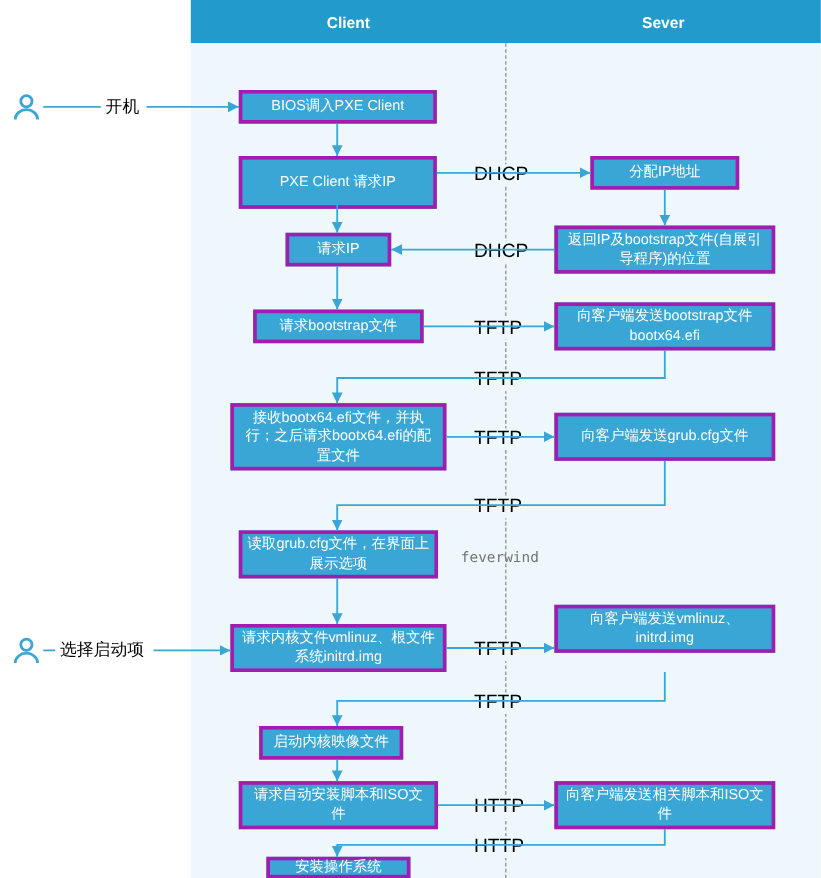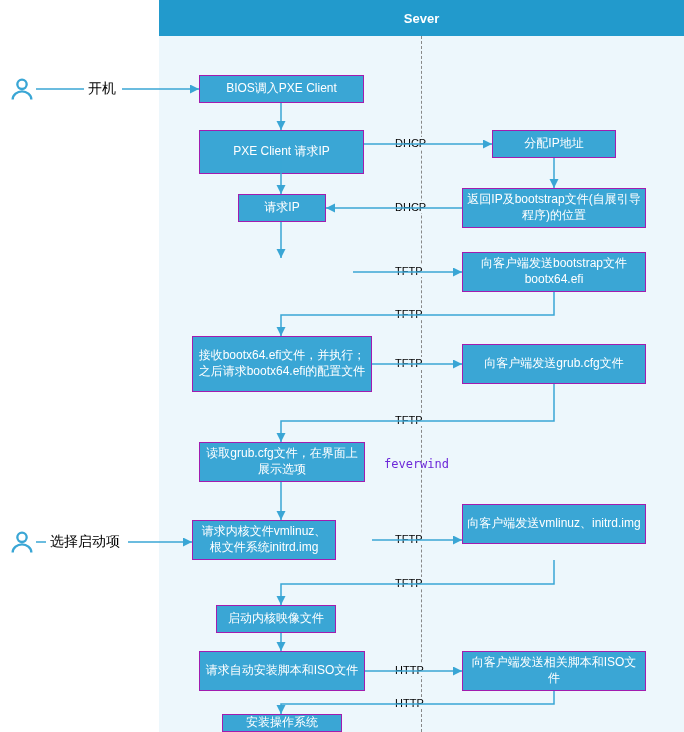--- a/index.html
+++ b/index.html
@@ -2,35 +2,36 @@
 <html><head>
 <meta charset="utf-8">
 <style>
 *{margin:0;padding:0;box-sizing:border-box}
 body{font-family:sans-serif;background:#fff;width:684px;height:732px;position:relative;overflow:hidden}
 .canvas{position:relative;width:684px;height:732px}
 .header{position:absolute;left:159px;top:0;width:525px;height:36px;background:#229acc;display:flex}
 .header-col{flex:1;display:flex;align-items:center;justify-content:center;color:#fff;font-weight:bold;font-size:13px}
 .panel{position:absolute;left:159px;top:36px;width:525px;height:696px;background:#edf7fc}
 .divider{position:absolute;left:421px;top:36px;width:0;height:696px;border-left:1px dashed #888}
-.box{position:absolute;background:#3aa6d5;color:#fff;font-size:12px;display:flex;align-items:center;justify-content:center;text-align:center;padding:4px;border:1px solid #a21caf;line-height:1.3}
+.box{position:absolute;background:#3aa6d5;color:#fff;font-size:12px;display:flex;align-items:center;justify-content:center;text-align:center;padding:4px;border:3px solid #a21caf;line-height:1.3}
 .user-icon{position:absolute;width:28px;height:28px}
 .user-icon svg{stroke:#3aa6d5;fill:none;stroke-width:2}
 .label{position:absolute;font-size:14px;color:#000}
-.proto-label{position:absolute;font-size:11px;color:#000;background:#edf7fc;padding:0 2px}
-.watermark{position:absolute;font-family:monospace;font-size:12px;color:#6d28d9}
+.proto-label{position:absolute;font-size:16px;color:#000;background:#edf7fc;padding:0 2px}
+.watermark{position:absolute;font-family:monospace;font-size:12px;color:#737373}
 svg.arrows{position:absolute;left:0;top:0;width:684px;height:732px;pointer-events:none}
 svg.arrows line,svg.arrows polyline{stroke:#3aa6d5;stroke-width:1.5;fill:none}
 svg.arrows polygon{fill:#3aa6d5}
 </style>
 </head>
 <body>
 
 <div class="canvas">
   <div class="header">
+    <div class="header-col">Client</div>
     <div class="header-col">Sever</div>
   </div>
   <div class="panel"></div>
   <div class="divider"></div>
 
   <div class="user-icon" style="left:8px;top:75px">
     <svg viewBox="0 0 24 24">
         <circle cx="12" cy="8" r="4"></circle>
         <path d="M4 21c0-4 4-7 8-7s8 3 8 7"></path>
       </svg>
@@ -41,23 +42,24 @@
     <svg viewBox="0 0 24 24">
         <circle cx="12" cy="8" r="4"></circle>
         <path d="M4 21c0-4 4-7 8-7s8 3 8 7"></path>
       </svg>
   </div>
   <div class="label" style="left:50px;top:533px">选择启动项</div>
 
   <div class="box" style="left:199px;top:75px;width:165px;height:28px">BIOS调入PXE Client</div>
   <div class="box" style="left:199px;top:130px;width:165px;height:44px">PXE Client 请求IP</div>
   <div class="box" style="left:238px;top:194px;width:88px;height:28px">请求IP</div>
+  <div class="box" style="left:211px;top:258px;width:142px;height:28px">请求bootstrap文件</div>
   <div class="box" style="left:192px;top:336px;width:180px;height:56px">接收bootx64.efi文件，并执行；之后请求bootx64.efi的配置文件</div>
   <div class="box" style="left:199px;top:442px;width:166px;height:40px">读取grub.cfg文件，在界面上展示选项</div>
-  <div class="box" style="left:192px;top:520px;width:144px;height:40px">请求内核文件vmlinuz、根文件系统initrd.img</div>
+  <div class="box" style="left:192px;top:520px;width:180px;height:40px">请求内核文件vmlinuz、根文件系统initrd.img</div>
   <div class="box" style="left:216px;top:605px;width:120px;height:28px">启动内核映像文件</div>
   <div class="box" style="left:222px;top:714px;width:120px;height:18px">安装操作系统</div>
   <div class="box" style="left:199px;top:651px;width:166px;height:40px">请求自动安装脚本和ISO文件</div>
 
   <div class="box" style="left:462px;top:188px;width:184px;height:40px">返回IP及bootstrap文件(自展引导程序)的位置</div>
   <div class="box" style="left:492px;top:130px;width:124px;height:28px">分配IP地址</div>
   <div class="box" style="left:462px;top:252px;width:184px;height:40px">向客户端发送bootstrap文件bootx64.efi</div>
   <div class="box" style="left:462px;top:344px;width:184px;height:40px">向客户端发送grub.cfg文件</div>
   <div class="box" style="left:462px;top:504px;width:184px;height:40px">向客户端发送vmlinuz、initrd.img</div>
   <div class="box" style="left:462px;top:651px;width:184px;height:40px">向客户端发送相关脚本和ISO文件</div>

